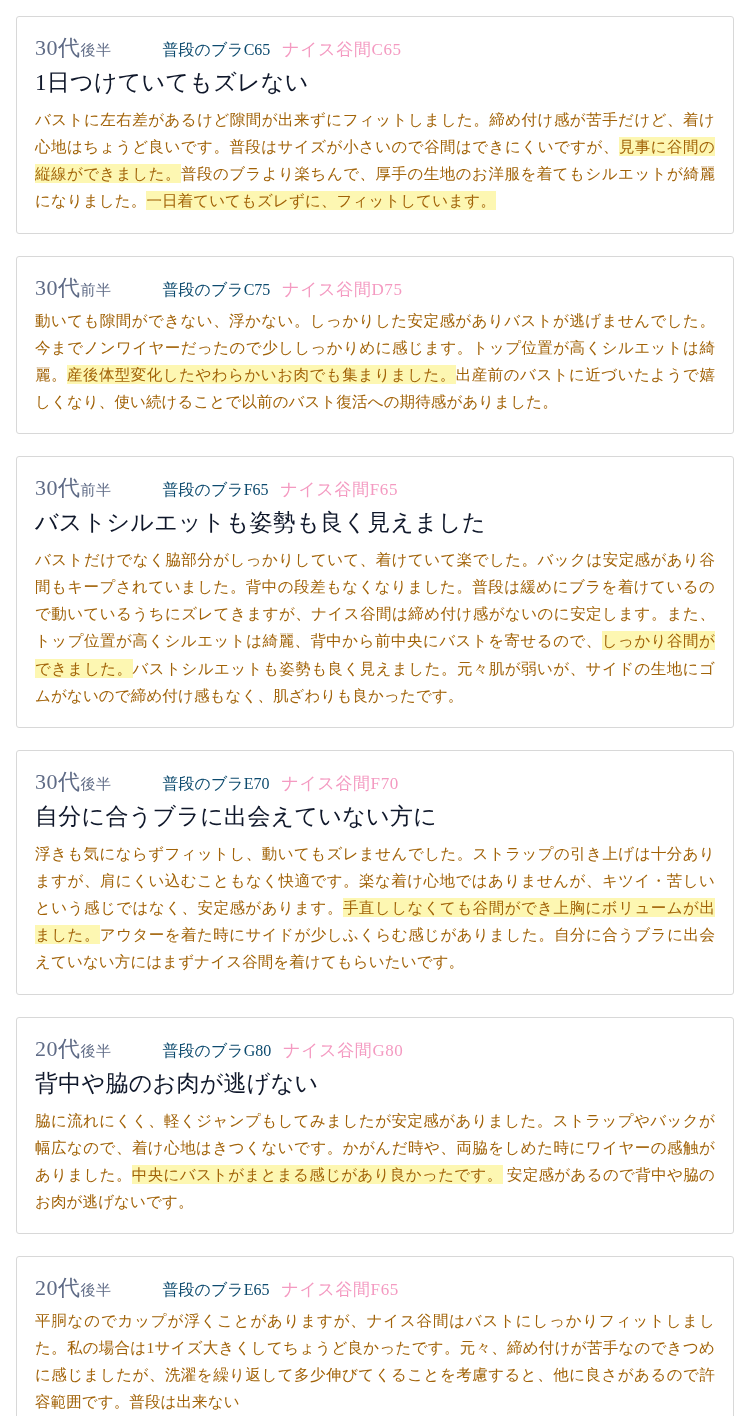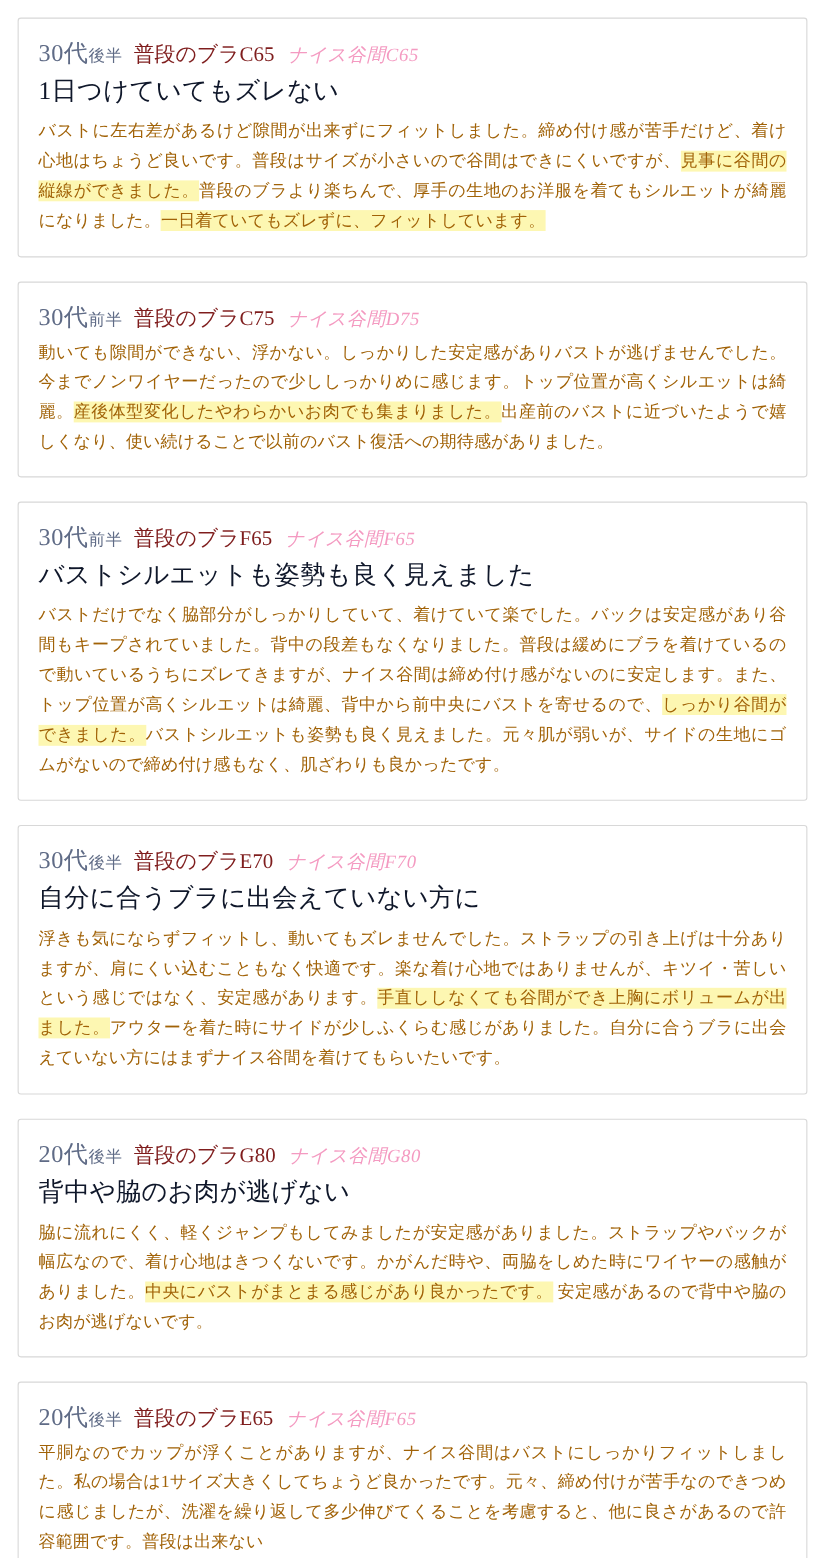--- a/index.html
+++ b/index.html
@@ -37,31 +37,31 @@
   }
   .age {
     color: #5f6b86;
     font-size: 22px;
     letter-spacing: 0.5px;
     margin-right: 10px;
     white-space: nowrap;
   }
   .age .age-suffix { font-size: 15px; }
   .usual {
-    color: #7f1d1d;
-    font-size: 19px;
+    color: #0c4a6e;
+    font-size: 16px;
     margin-right: 12px;
     white-space: nowrap;
+    margin-left: 41px;
   }
   .product {
     color: #f49ac1;
     font-size: 17px;
     letter-spacing: 0.6px;
     white-space: nowrap;
-    font-style: italic;
   }
   .headline {
     color: #0f172a;
     font-size: 23px;
     line-height: 1.35;
     margin: 2px 0 8px 0;
     letter-spacing: 0.3px;
   }
   .body-text {
     font-size: 15.5px;

